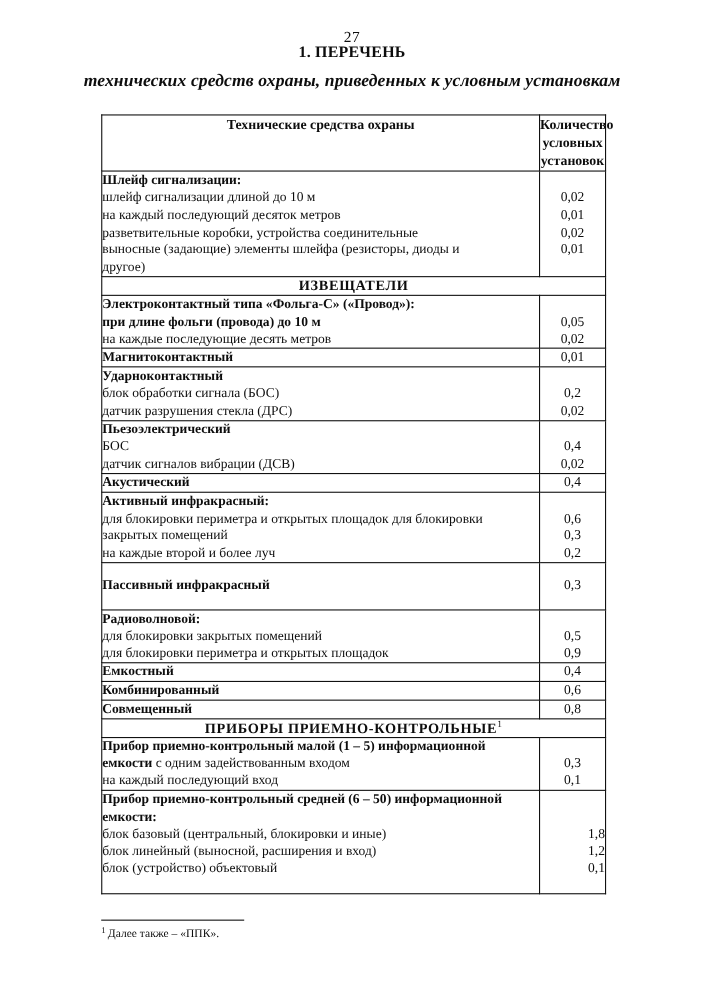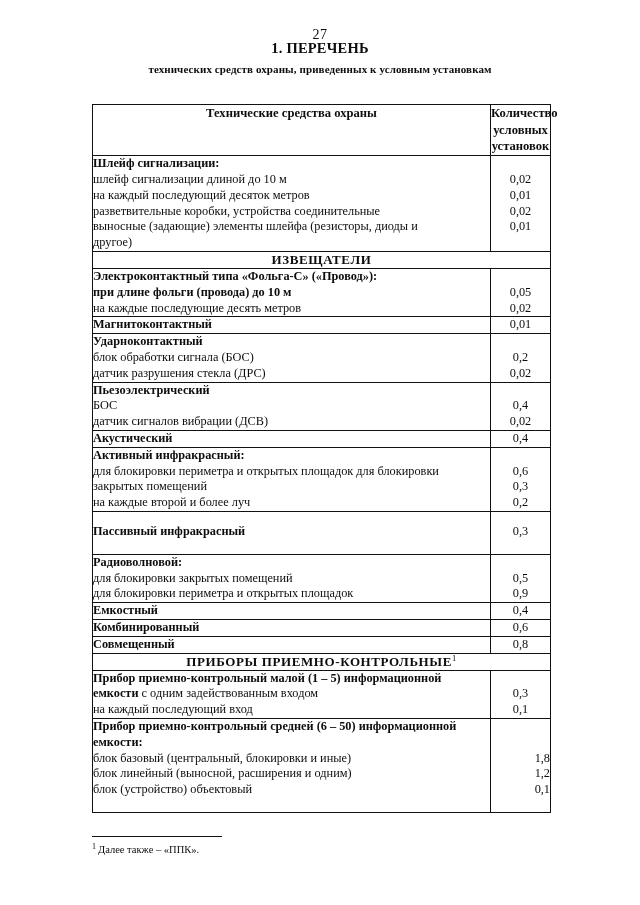--- a/index.html
+++ b/index.html
@@ -41,26 +41,27 @@
     width: 500px;
     text-align: center;
   }
   .title-line-1 {
     font-size: 14.5px;
     font-weight: bold;
     letter-spacing: 0.2px;
     line-height: 1.45;
   }
   .title-line-2 {
-    font-size: 11px;
+    font-size: 16px;
     font-weight: bold;
     letter-spacing: 0.1px;
     line-height: 1.45;
     margin-top: 3px;
     white-space: nowrap;
+    font-style: italic;
   }
 
   
   .table-wrap {
     position: absolute;
     top: 104px;
     left: 92px;
     width: 458px;
   }
   table.main {
@@ -380,21 +381,21 @@
                 <div>0,1</div>
               </div>
             </td>
           </tr>
           <tr class="tail-pad">
             <td class="cell-name">
               <div class="lines">
                 <div><span class="b">Прибор приемно-контрольный средней (6 – 50) информационной</span></div>
                 <div><span class="b">емкости:</span></div>
                 <div><span class="reg">блок базовый (центральный, блокировки и иные)</span></div>
-                <div><span class="reg">блок линейный (выносной, расширения и одним)</span></div>
+                <div><span class="reg">блок линейный (выносной, расширения и вход)</span></div>
                 <div><span class="reg">блок (устройство) объектовый</span></div>
               </div>
             </td>
             <td class="cell-val">
               <div class="lines">
                 <div>&nbsp;</div>
                 <div>&nbsp;</div>
                 <div>1,8</div>
                 <div>1,2</div>
                 <div>0,1</div>

